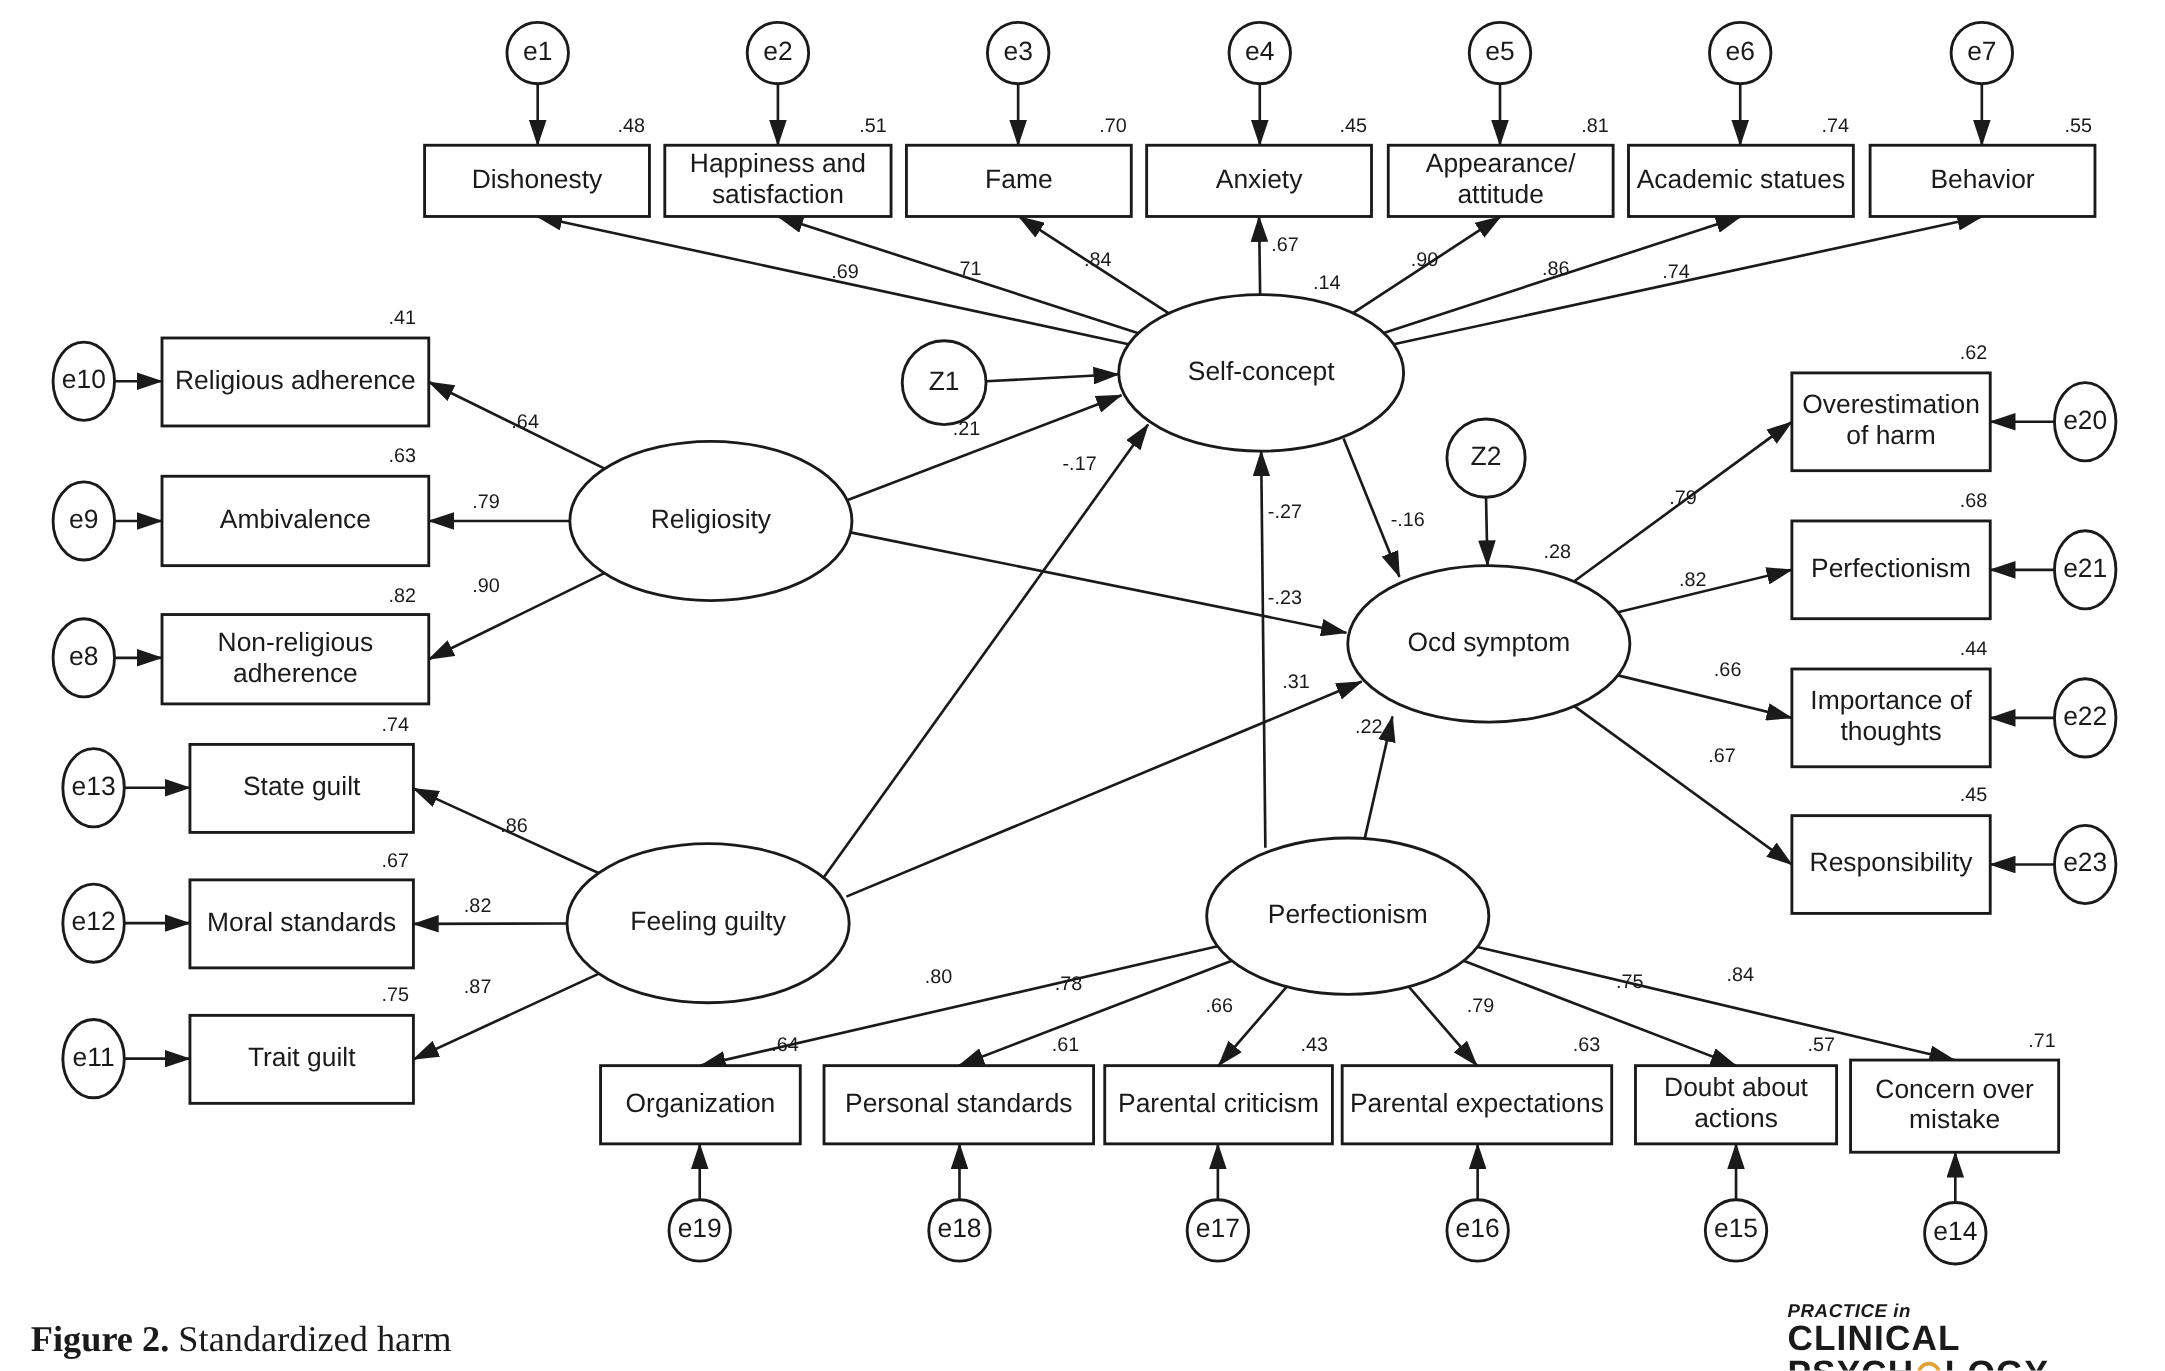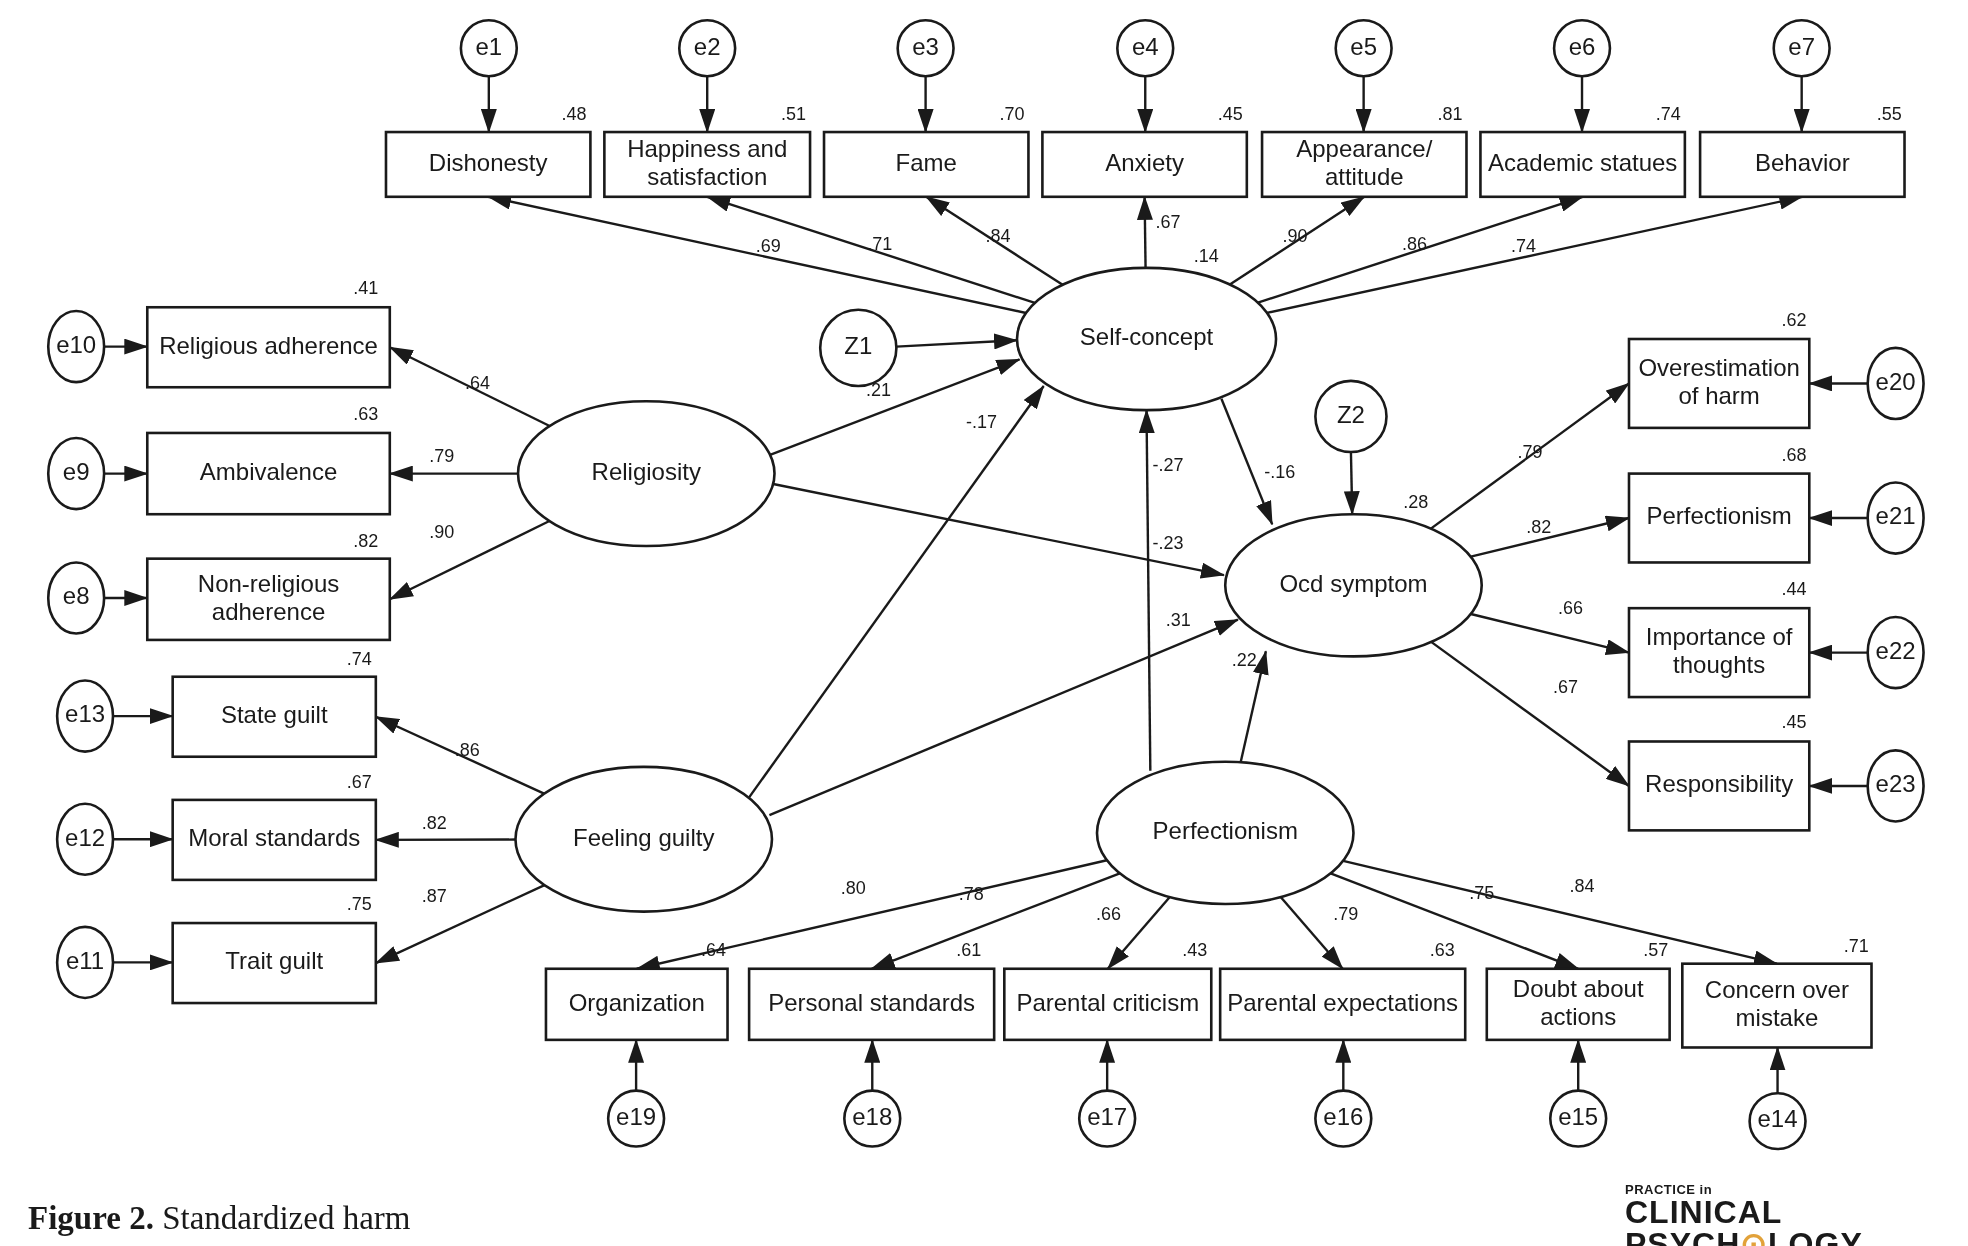--- a/index.html
+++ b/index.html
@@ -7,21 +7,21 @@
   #diagram { position: absolute; left: 0; top: 0; width: 1968px; height: 1246px; }
   #diagram text { font-family: "Liberation Sans", sans-serif; fill: #1a1a1a; }
   .node-label { font-size: 24px; }
   .err-label { font-size: 24px; }
   .coef { font-size: 18px; }
   .shape { fill: #ffffff; stroke: #1a1a1a; stroke-width: 2.6; }
   .edge { stroke: #1a1a1a; stroke-width: 2.4; fill: none; }
   #caption { position: absolute; left: 28px; top: 1200px; font-family: "Liberation Serif", serif; font-size: 33px; color: #1a1a1a; }
   #caption b { font-weight: bold; }
   #logo { position: absolute; left: 1625px; top: 1183px; font-family: "Liberation Sans", sans-serif; color: #1a1a1a; font-weight: bold; line-height: 1; }
-  #logo .l1 { font-size: 13px; letter-spacing: 0.5px; }
+  #logo .l1 { font-size: 17px; letter-spacing: 0.5px; font-style: italic; }
   #logo .l2 { font-size: 32px; letter-spacing: 1px; border-bottom: 3px solid #1a1a1a; padding-bottom: 2px; }
   #logo .accent { color: #e2a23a; }
 </style>
 </head>
 <body>
 
 <svg id="diagram" viewBox="0 0 1968 1246" xmlns="http://www.w3.org/2000/svg">
   <defs>
     <marker id="arrow" viewBox="0 0 14 10" refX="13" refY="5" markerWidth="14" markerHeight="10" markerUnits="userSpaceOnUse" orient="auto">
       <path d="M0,0 L14,5 L0,10 z" fill="#1a1a1a"></path>

